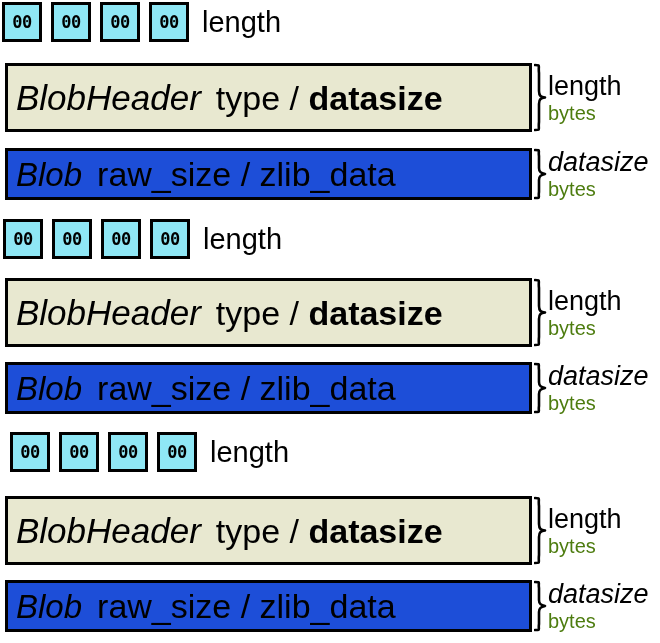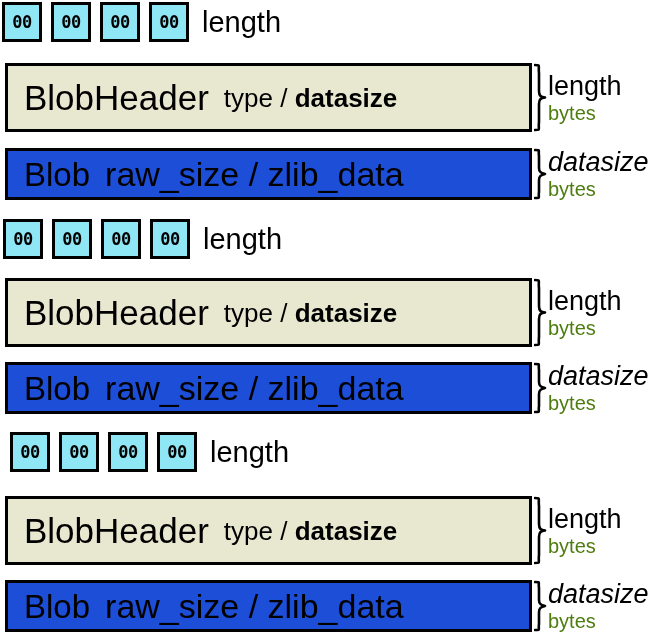--- a/index.html
+++ b/index.html
@@ -65,33 +65,34 @@
     overflow: visible;
     white-space: nowrap;
   }
   .struct-row.header {
     background: #E8E8D0;
   }
   .struct-row.blob {
     background: #1d4ed8;
   }
   .struct-name {
-    color: #000000;
-    line-height: 1;
-    margin-left: 16px;
+    font-style: italic;
+    color: #000000;
+    line-height: 1;
+    margin-left: 8px;
   }
   .struct-row.header .struct-name { font-size: 35px; }
   .struct-row.blob .struct-name   { font-size: 33px; }
 
   .struct-fields {
     color: #000000;
     line-height: 1;
     margin-left: 15px;
   }
-  .struct-row.header .struct-fields { font-size: 26px; }
+  .struct-row.header .struct-fields { font-size: 34px; }
   .struct-row.blob .struct-fields   { font-size: 34px; }
   .struct-fields .bold { font-weight: bold; }
 
   
   .brace-group {
     position: absolute;
     display: flex;
     align-items: center;
     white-space: nowrap;
   }

